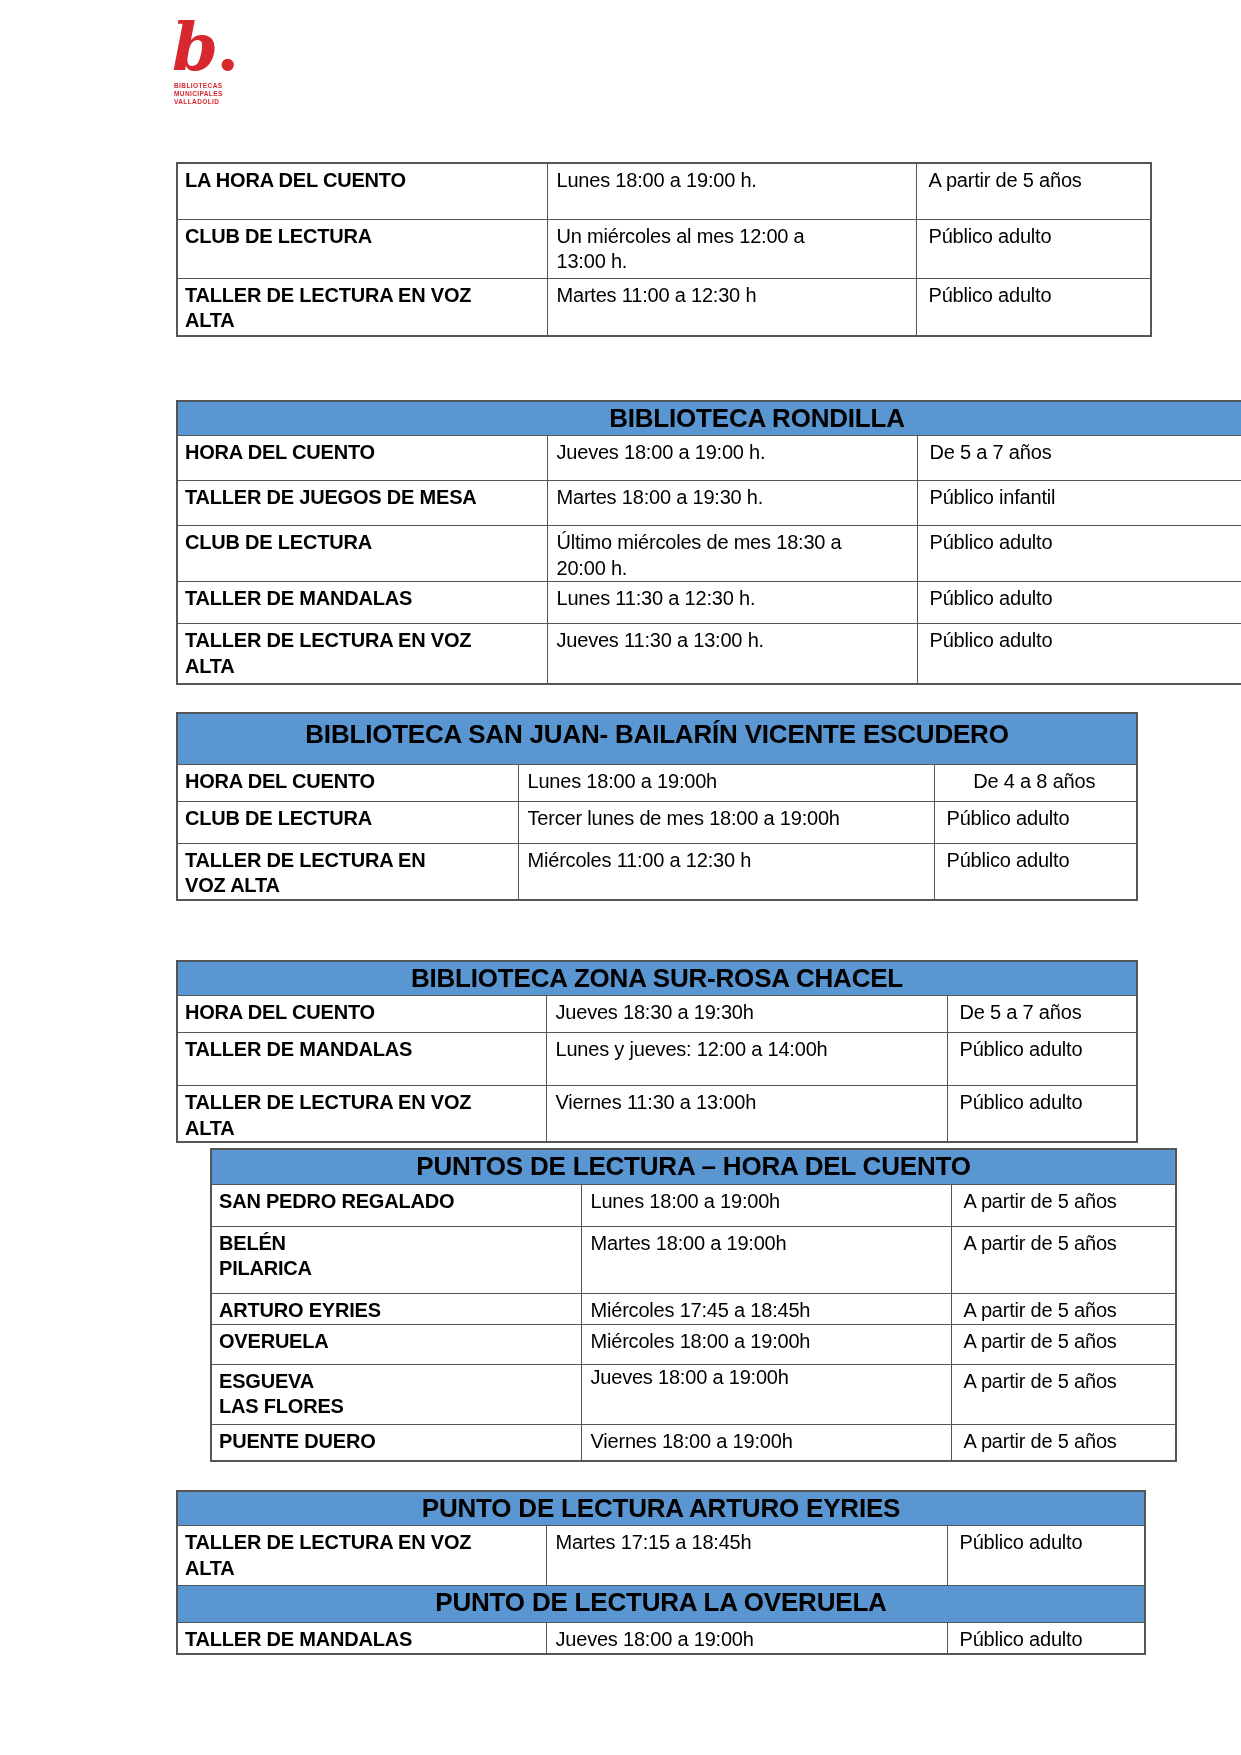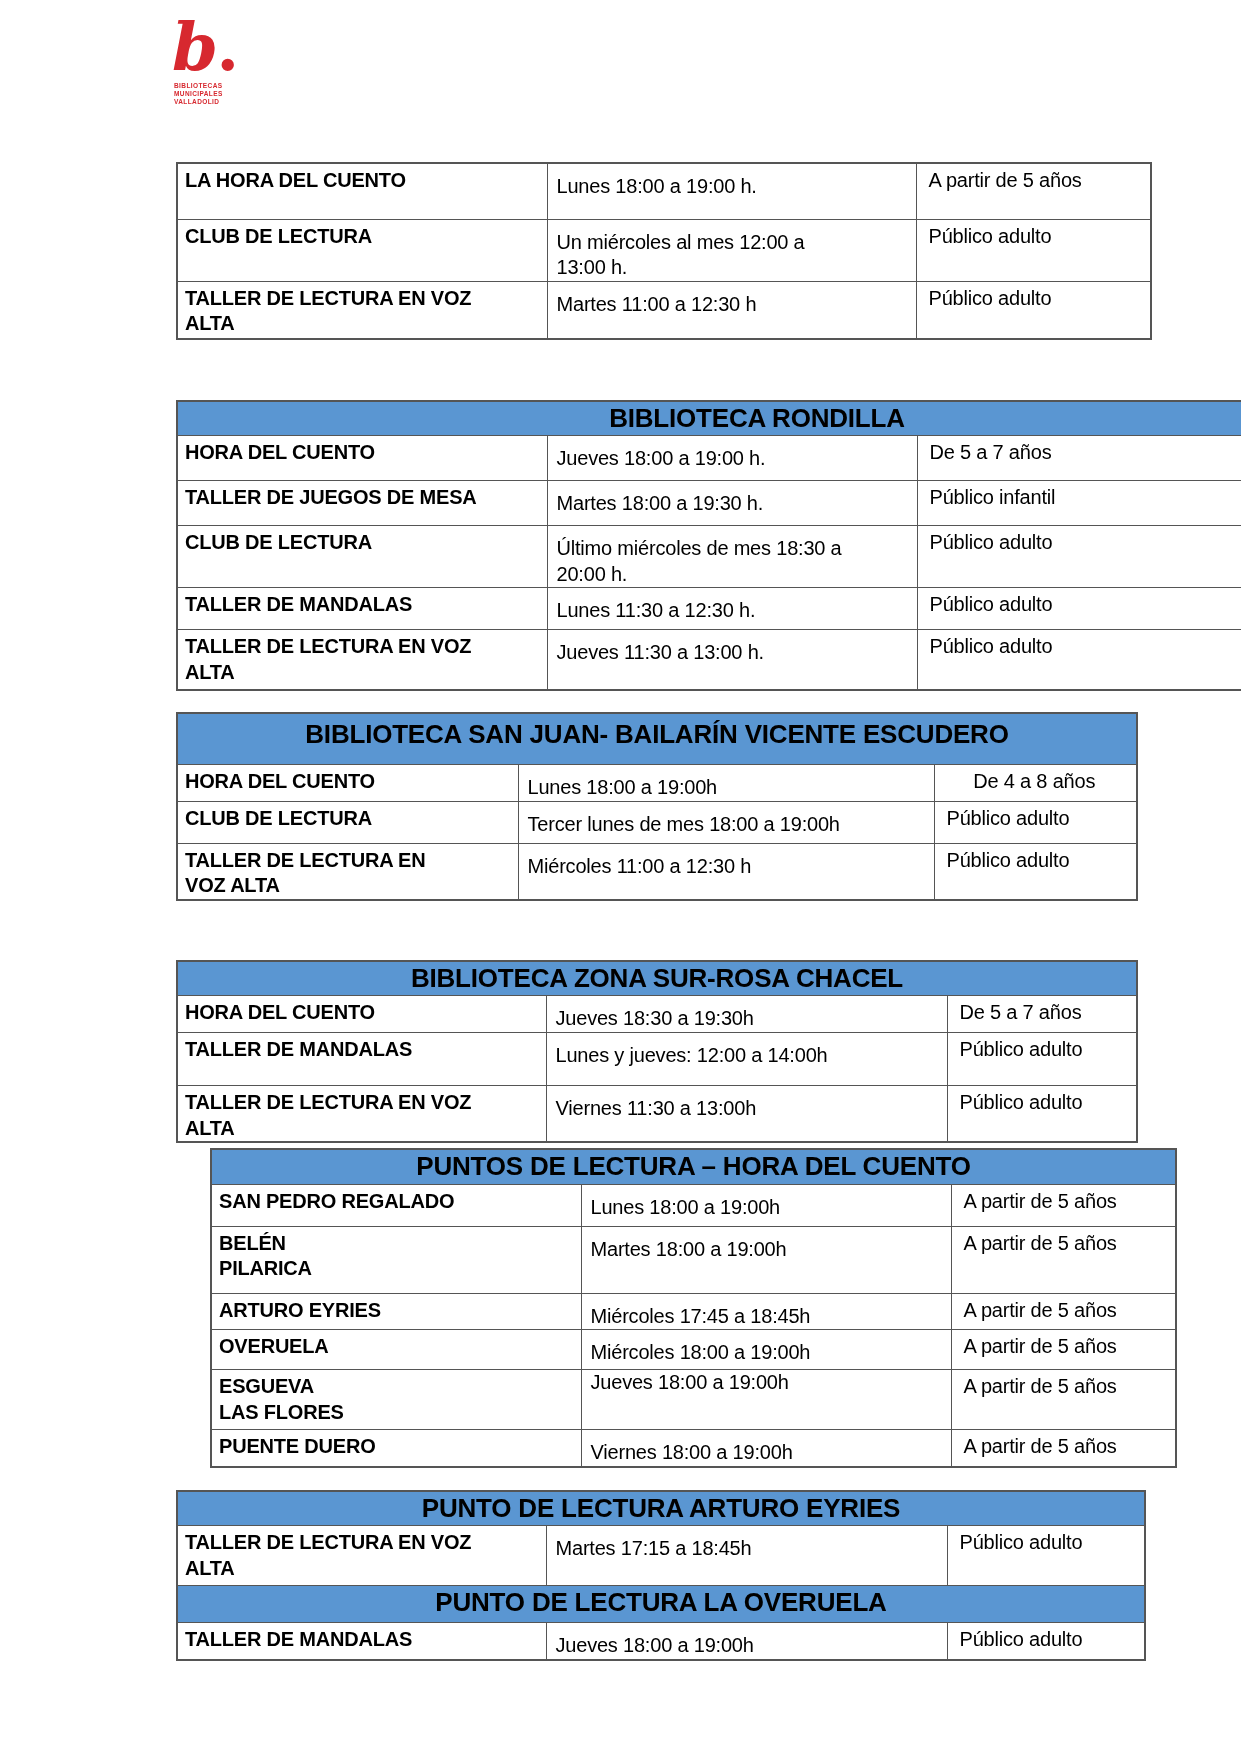--- a/index.html
+++ b/index.html
@@ -41,21 +41,21 @@
     font-weight:bold;
     font-size:26px;
     text-align:center;
     vertical-align:middle;
     padding:1px 4px;
     letter-spacing:-0.2px;
   }
   th.ttl.top{vertical-align:top;padding-top:5px;margin-top:37px;}
   td{font-size:20px;line-height:1.28;letter-spacing:-0.2px;}
   td.act{font-weight:bold;padding:4px 6px 0 7px;white-space:pre-line;}
-  td.sch{padding:10px 6px 0 9px;white-space:pre-line;}
+  td.sch{padding:4px 6px 0 9px;white-space:pre-line;}
   td.aud{padding:4px 4px 0 12px;}
   td.vmid{vertical-align:middle;padding-top:0;padding-bottom:2px;}
   td.ctr{text-align:center;padding-left:2px;}
   
   .t1{left:176px;top:162px;width:976px;}
   .t2{left:176px;top:400px;width:1162px;}
   .t3{left:176px;top:712px;width:962px;}
   .t4{left:176px;top:960px;width:962px;}
   .t5{left:176px;top:1148px;width:967px;margin-left:34px;}
   .t6{left:176px;top:1490px;width:970px;}

